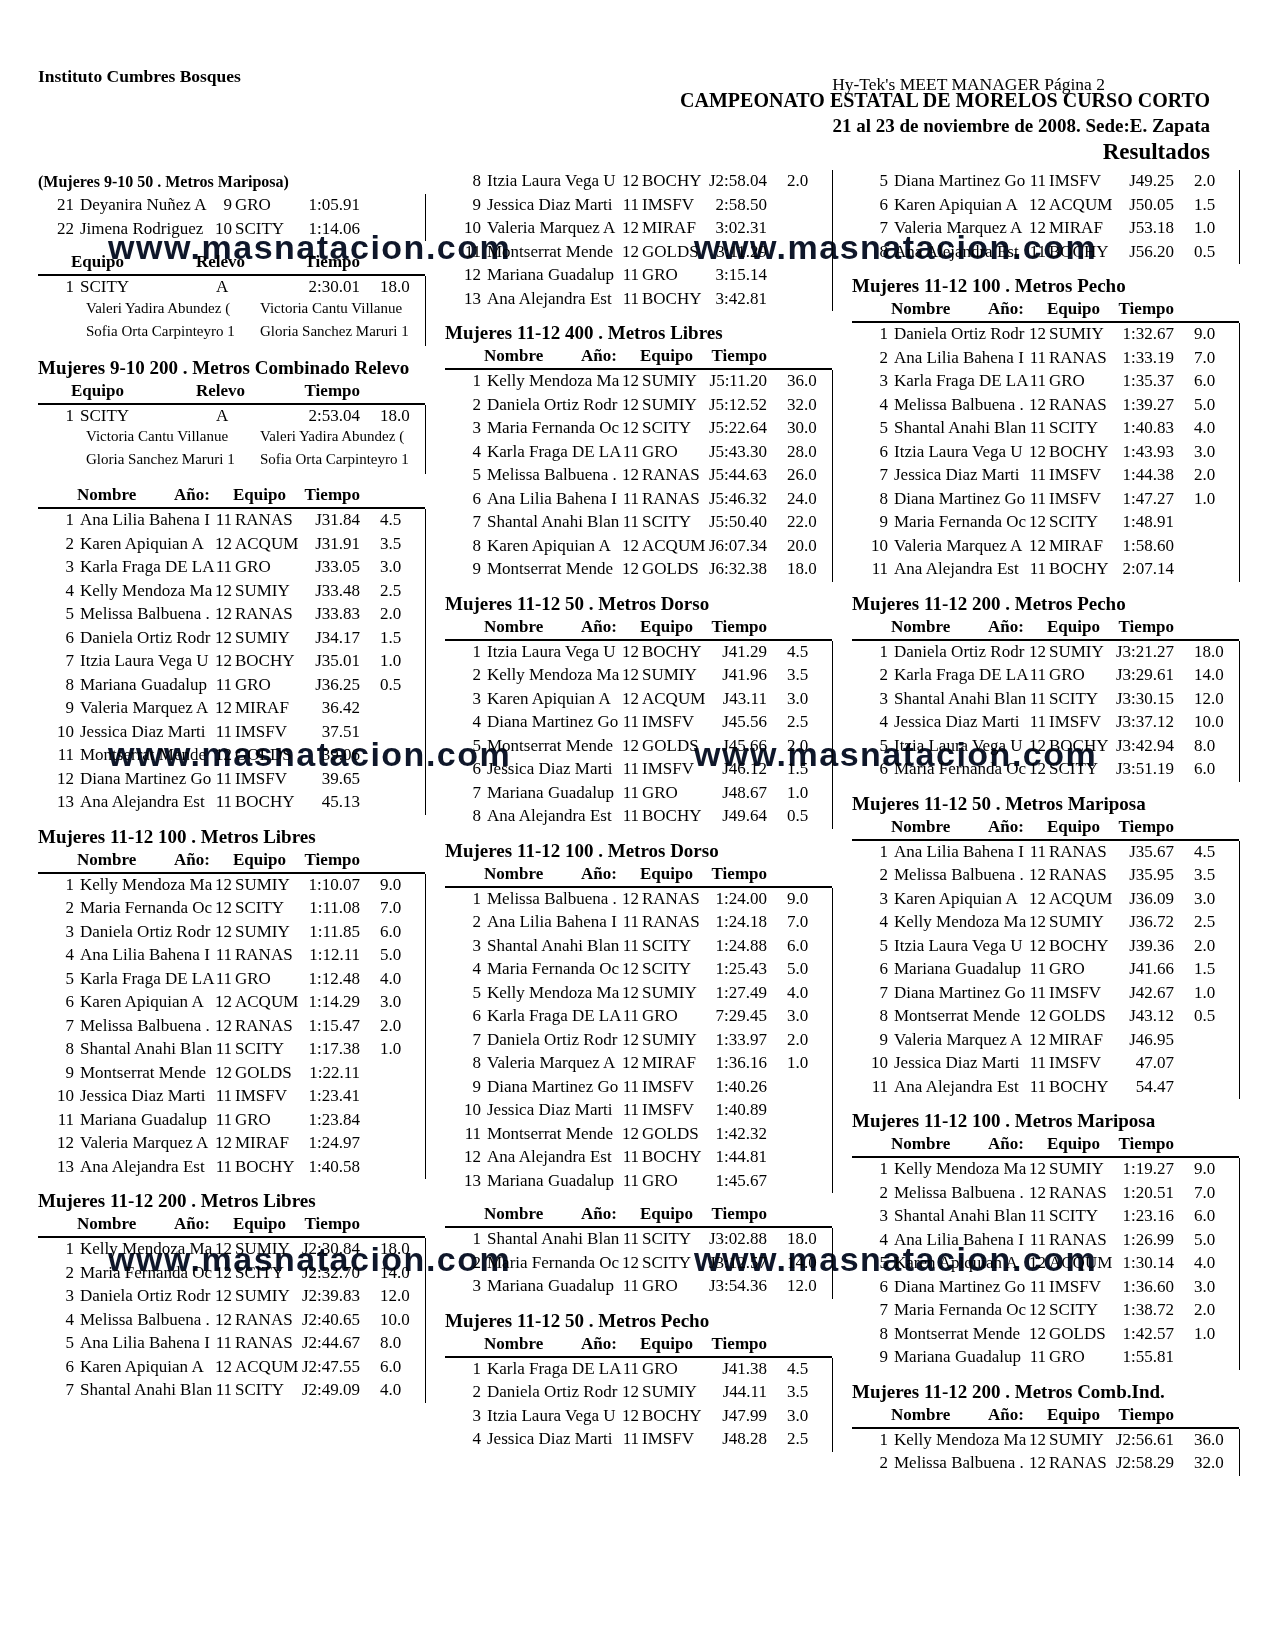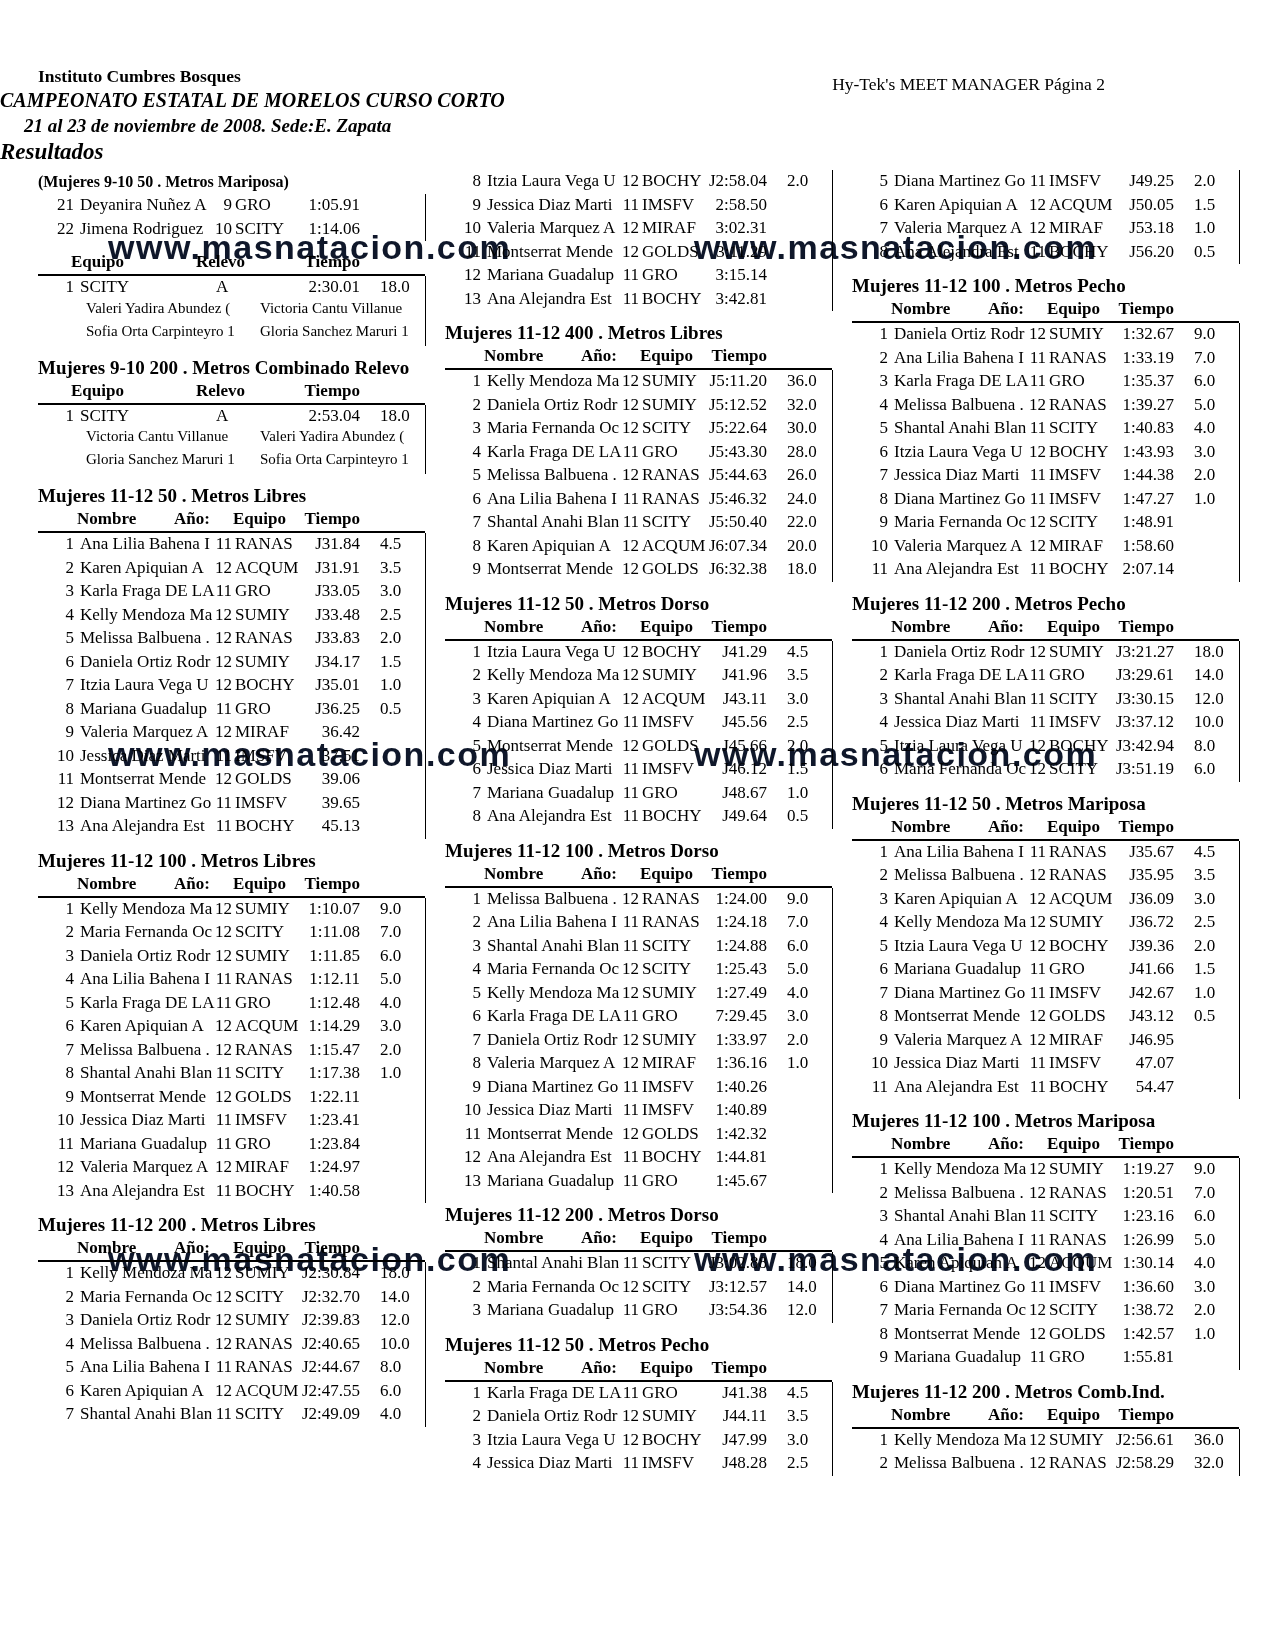--- a/index.html
+++ b/index.html
@@ -7,21 +7,21 @@
         font-family:"Liberation Serif", serif;color:#000;}
   
   .wm-line{position:absolute;left:0;width:100%;height:40px;z-index:0;}
   .wm{position:absolute;top:2px;font-family:"Liberation Sans",sans-serif;font-weight:bold;
       font-size:34px;letter-spacing:1.5px;color:#0f172a;white-space:nowrap;}
   .wm.a{left:108px;} .wm.b{left:694px;}
   
   .hdr{position:absolute;top:66px;left:0;width:1275px;z-index:1;}
   .hdr-left{position:absolute;left:38px;top:0;font-size:17.5px;font-weight:bold;}
   .hdr-right{position:absolute;right:170px;top:8px;font-size:17.5px;}
-  .titles{position:absolute;top:88px;left:0;width:1210px;text-align:left;z-index:1;font-style:italic;}
+  .titles{position:absolute;top:88px;left:0;width:1210px;text-align:right;z-index:1;}
   .t1{font-size:20px;font-weight:bold;line-height:25px;}
   .t2{font-size:19px;font-weight:bold;line-height:25px;padding-left:24px;}
   .t3{font-size:23px;font-weight:bold;line-height:28px;}
   
   .col{position:absolute;top:170px;width:390px;z-index:1;}
   .col1{left:38px;} .col2{left:445px;} .col3{left:852px;}
   .section{margin-bottom:10px;}
   .sec-title{font-size:19px;font-weight:bold;line-height:24px;white-space:nowrap;}
   .sec-title.small{font-size:16px;}
   .thead{position:relative;height:23px;width:387px;border-bottom:2.5px solid #000;
@@ -137,21 +137,20 @@
             <span class="sw1">Victoria Cantu Villanue</span>
             <span class="sw2">Valeri Yadira Abundez (</span>
           </div>
           <div class="sw-row">
             <span class="sw1">Gloria Sanchez Maruri 1</span>
             <span class="sw2">Sofia Orta Carpinteyro 1</span>
           </div>
         </div>
       </div>
       <div class="section">
-        <div class="sec-title">Mujeres 11-12 50 . Metros Libres</div>
         <div class="thead">
           <span class="h-nombre">Nombre</span>
           <span class="h-ano">Año:</span>
           <span class="h-equipo">Equipo</span>
           <span class="h-tiempo">Tiempo</span>
         </div>
         <div class="rows">
           <div class="row">
             <span class="c-place">1</span>
             <span class="c-name">Ana Lilia Bahena I</span>
@@ -761,21 +760,20 @@
             <span class="c-place">13</span>
             <span class="c-name">Mariana Guadalup</span>
             <span class="c-year">11</span>
             <span class="c-team">GRO</span>
             <span class="c-time">1:45.67</span>
             <span class="c-pts"></span>
           </div>
         </div>
       </div>
       <div class="section">
-        <div class="sec-title">Mujeres 11-12 200 . Metros Dorso</div>
         <div class="thead">
           <span class="h-nombre">Nombre</span>
           <span class="h-ano">Año:</span>
           <span class="h-equipo">Equipo</span>
           <span class="h-tiempo">Tiempo</span>
         </div>
         <div class="rows">
           <div class="row">
             <span class="c-place">1</span>
             <span class="c-name">Shantal Anahi Blan</span>

